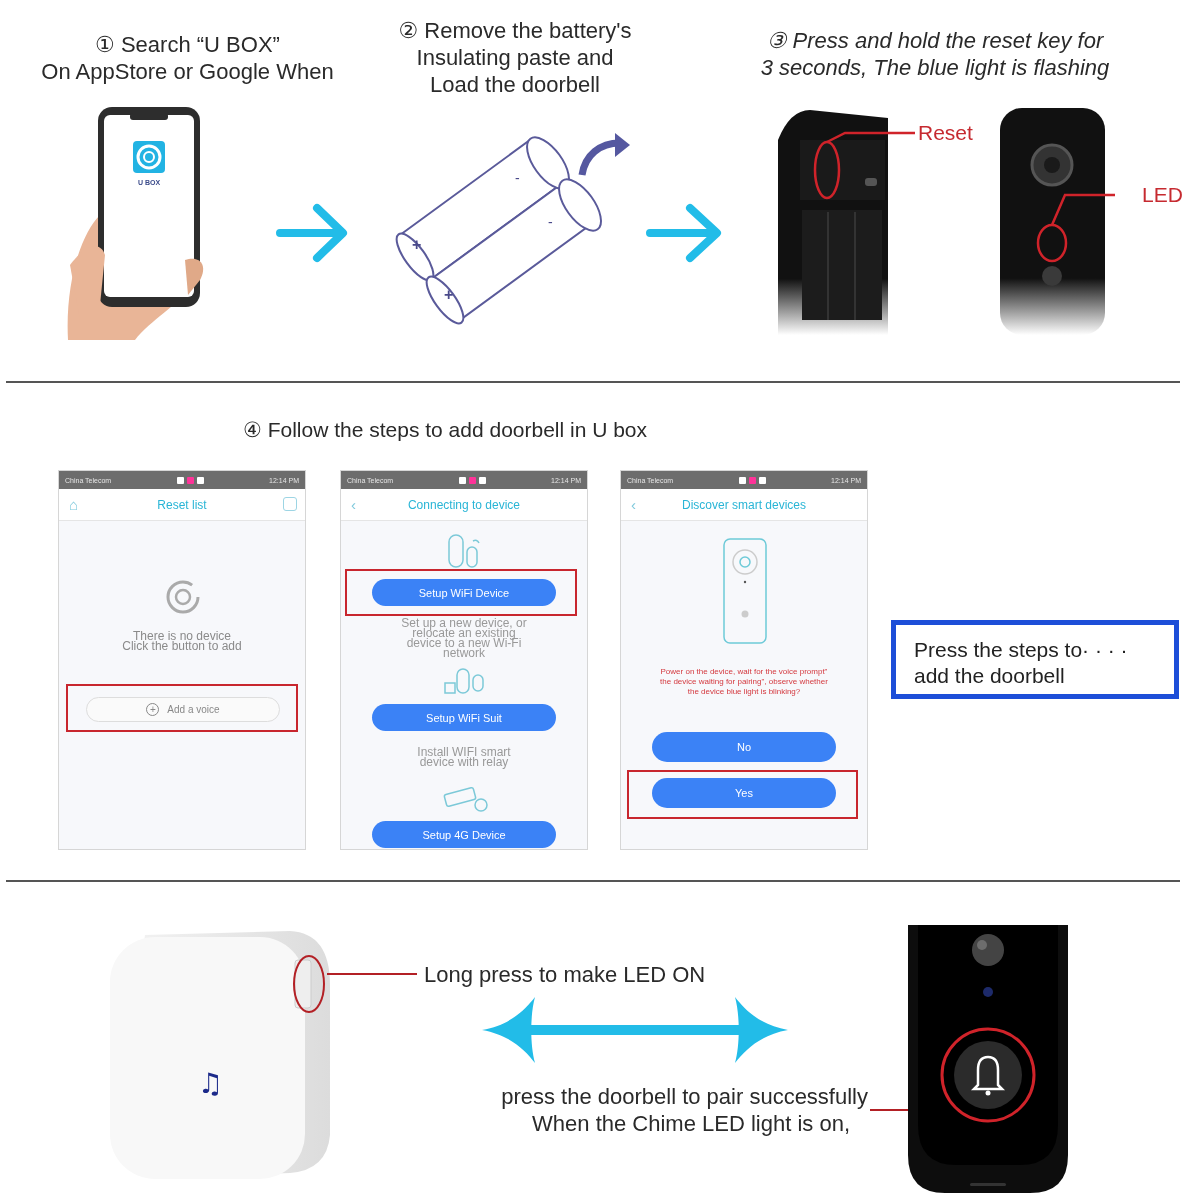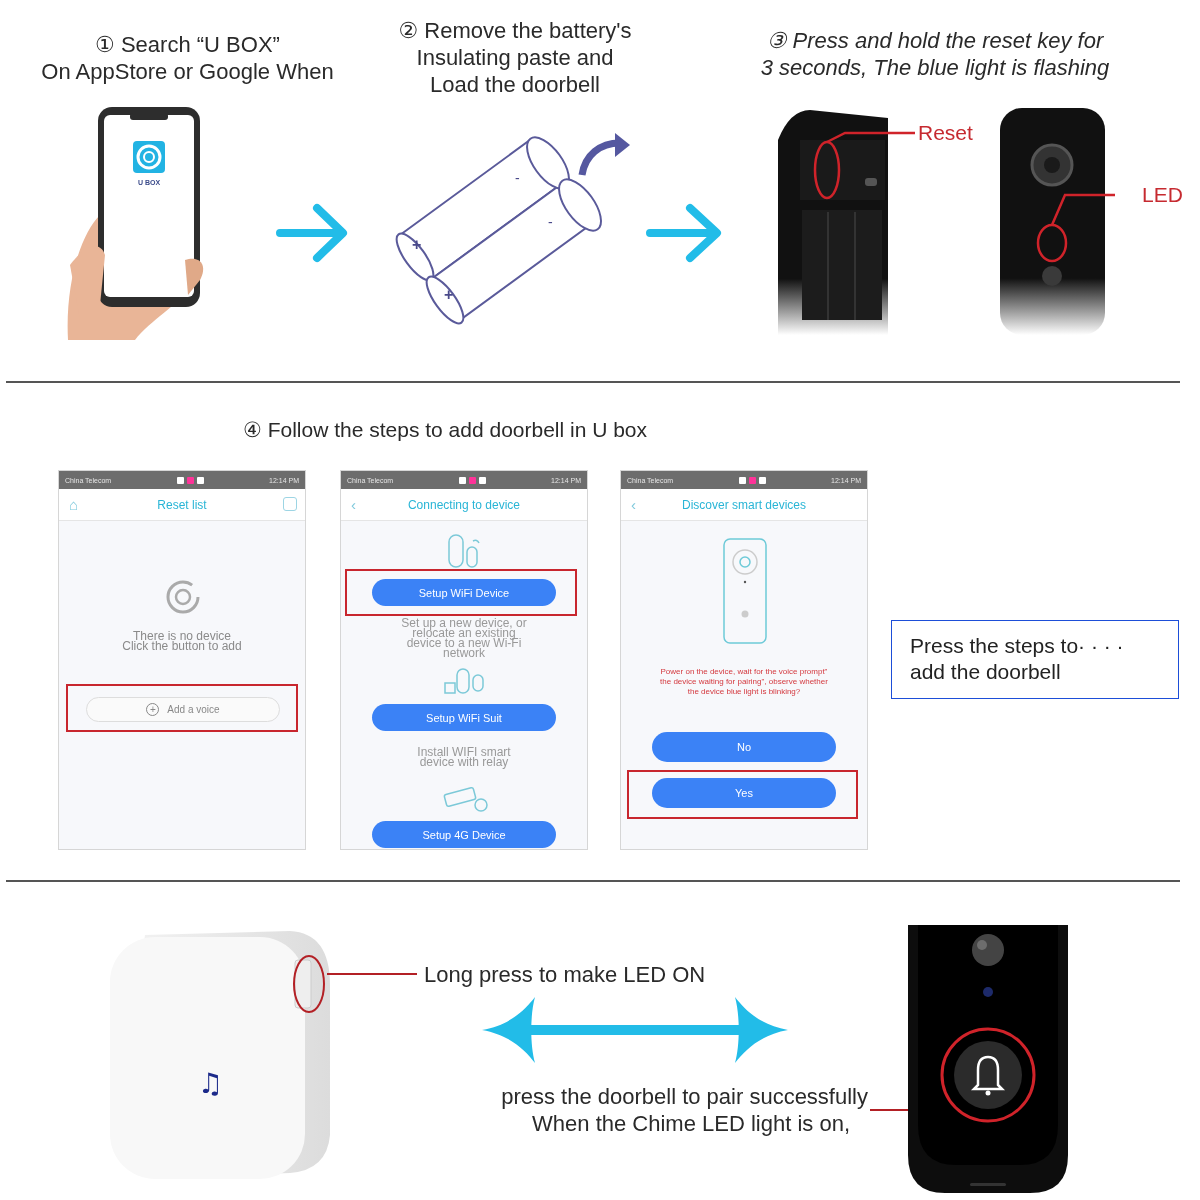--- a/index.html
+++ b/index.html
@@ -12,21 +12,21 @@
   .phone{position:absolute;width:248px;height:380px;background:#f7f8fb;border:1px solid #d6d6d6;overflow:hidden;}
   .sbar{height:18px;background:#6d6d6d;color:#e6e6e6;font-size:7px;display:flex;align-items:center;justify-content:space-between;padding:0 6px;}
   .sbar .mid{display:flex;gap:3px;}
   .sbar .sq{width:7px;height:7px;background:#fff;display:inline-block;border-radius:1px;}
   .appbar{height:32px;background:#fff;border-bottom:1px solid #e5e5e5;display:flex;align-items:center;justify-content:center;position:relative;color:#29b5d6;font-size:12px;}
   .appbar .left{position:absolute;left:10px;top:7px;font-size:15px;color:#7fc9dc;}
   .appbar .right{position:absolute;right:8px;top:8px;width:14px;height:14px;border:1.5px solid #9dd5e4;border-radius:3px;}
   .pill{position:absolute;left:31px;width:184px;height:27px;border-radius:14px;background:#3b82f6;color:#fff;font-size:11px;display:flex;align-items:center;justify-content:center;}
   .hint{position:absolute;left:0;width:100%;text-align:center;font-size:12px;line-height:10px;color:#999;}
   .redbox{position:absolute;border:2px solid #c8262e;}
-  .note-box{position:absolute;left:891px;top:620px;width:288px;height:79px;border:1px solid #1d4ed8;padding:12px 18px;font-size:21px;line-height:26px;color:#222;}
+  .note-box{position:absolute;left:891px;top:620px;width:288px;height:79px;border:5px solid #1d4ed8;padding:12px 18px;font-size:21px;line-height:26px;color:#222;}
 </style>
 </head>
 <body>
 
 <div class="abs caption" style="left:0;top:31px;width:325px;margin-left:25px;">
   <div>① Search “U BOX”</div>
   <div>On AppStore or Google When</div>
 </div>
 
 <svg class="abs" style="left:60px;top:105px;" width="150" height="240">

